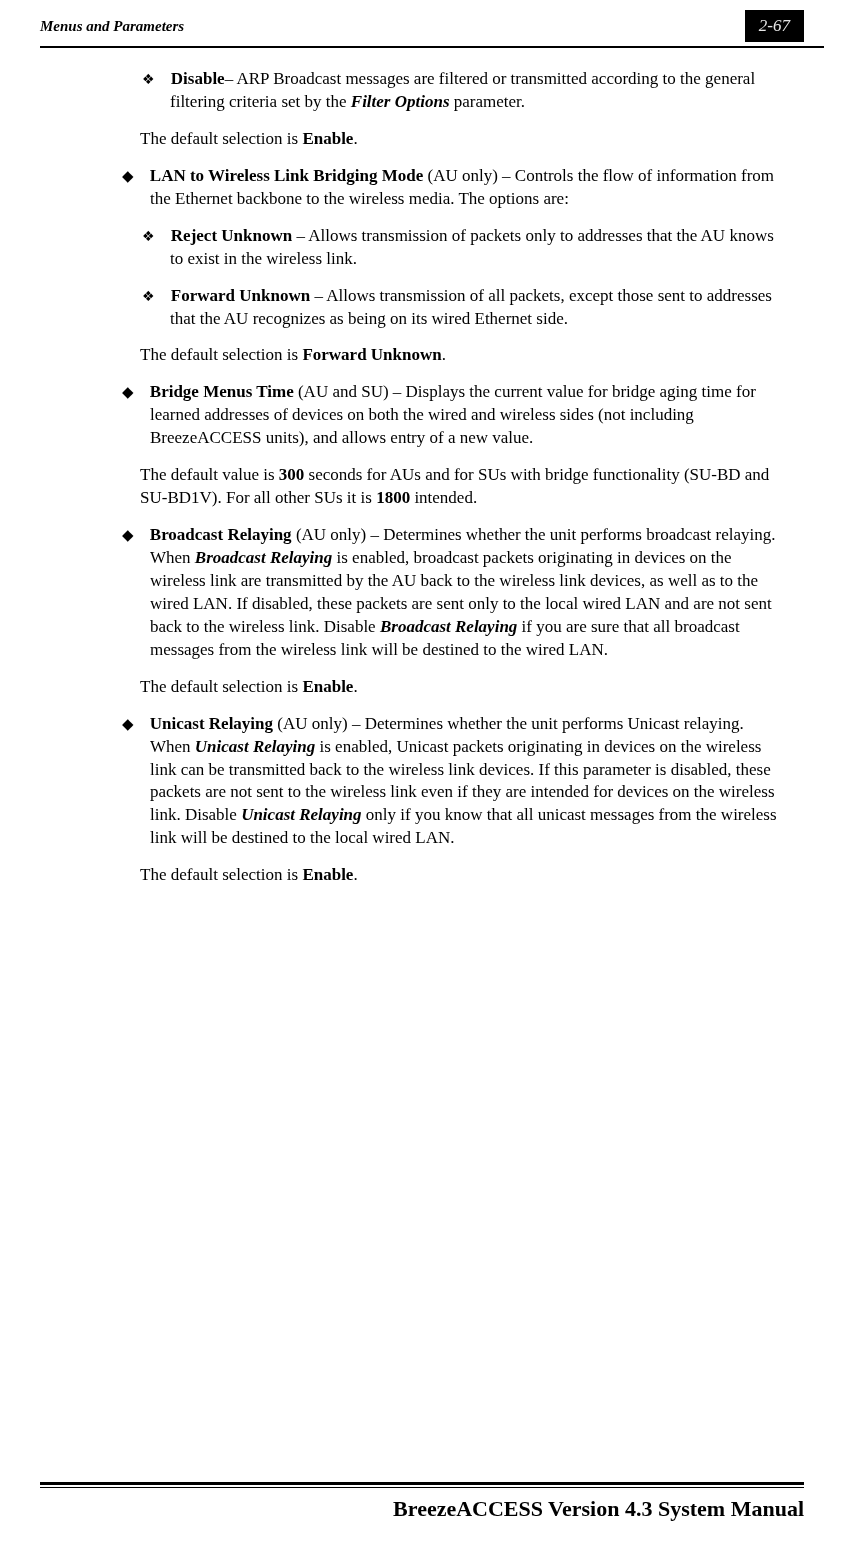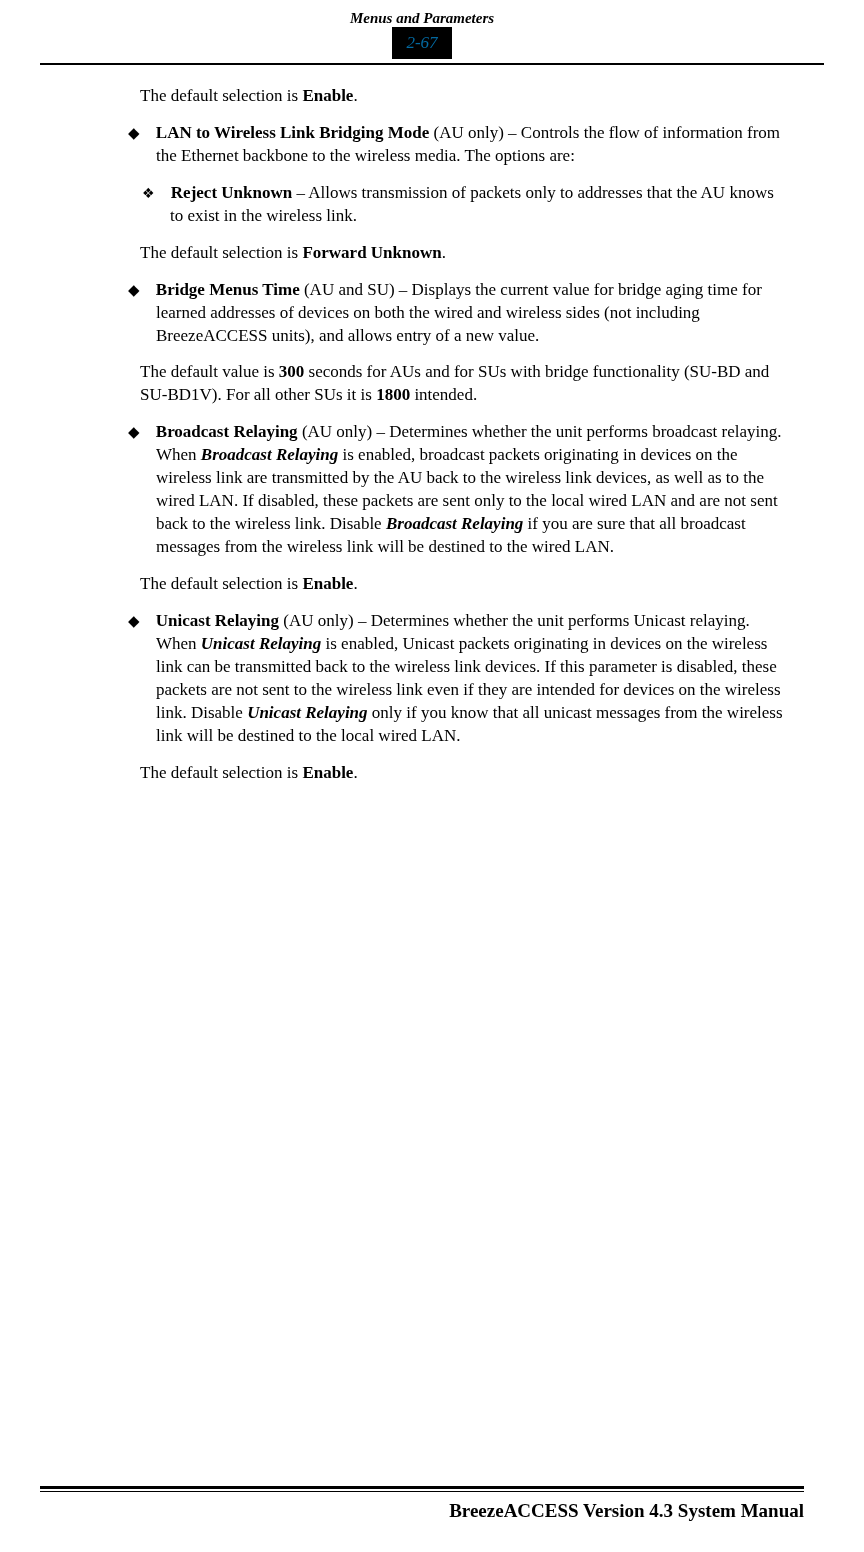--- a/index.html
+++ b/index.html
@@ -10,30 +10,29 @@
     width: 864px;
     height: 1552px;
     position: relative;
     box-sizing: border-box;
   }
   .page-header {
     display: flex;
     justify-content: space-between;
     align-items: center;
     padding: 10px 60px 0 40px;
-    flex-direction: column;
   }
   .header-left {
     font-style: italic;
     font-weight: bold;
     font-size: 15px;
   }
   .header-right {
     background: #000;
-    color: #0369a1;
+    color: #e5e5e5;
     font-style: italic;
     font-size: 17px;
     padding: 6px 14px;
   }
   .header-rule {
     border: none;
     border-top: 2px solid #000;
     margin: 4px 40px 0 40px;
   }
   .content {
@@ -45,21 +44,21 @@
     margin-left: 40px;
     text-indent: -28px;
     margin-bottom: 14px;
   }
   .bullet-sub::before {
     content: "❖";
     margin-right: 12px;
     font-size: 14px;
   }
   .bullet-main {
-    margin-left: 26px;
+    margin-left: 20px;
     text-indent: -28px;
     margin-bottom: 14px;
   }
   .bullet-main::before {
     content: "◆";
     margin-right: 12px;
     font-size: 15px;
   }
   .indent-main {
     margin-left: 10px;
@@ -90,50 +89,56 @@
     margin: 0;
   }
   .footer-rule-thin {
     border: none;
     border-top: 1px solid #000;
     margin: 2px 0 8px 0;
   }
   .footer-text {
     text-align: right;
     font-weight: bold;
-    font-size: 19px;
+    font-size: 22px;
     font-family: "Times New Roman", serif;
   }
 </style>
 </head>
 <body>
 
 <div class="page-header">
   <span class="header-left">Menus and Parameters</span>
   <span class="header-right">2-67</span>
 </div>
 <hr class="header-rule">
 
 <div class="content">
 
+  <div class="bullet-sub">
+    <strong>Disable</strong><span>– ARP Broadcast messages are filtered or transmitted according to the general filtering criteria set by the </span><em class="bolditalic">Filter Options</em><span> parameter.</span>
+  </div>
 
 
   <div class="indent-sub">
     <span>The default selection is </span><strong>Enable</strong><span>.</span>
   </div>
 
 
   <div class="bullet-main">
     <strong>LAN to Wireless Link Bridging Mode</strong><span> (AU only) – Controls the flow of information from the Ethernet backbone to the wireless media. The options are:</span>
   </div>
 
   <div class="bullet-sub">
     <strong>Reject Unknown</strong><span> – Allows transmission of packets only to addresses that the AU knows to exist in the wireless link.</span>
   </div>
 
+  <div class="bullet-sub">
+    <strong>Forward Unknown</strong><span> – Allows transmission of all packets, except those sent to addresses that the AU recognizes as being on its wired Ethernet side.</span>
+  </div>
 
   <div class="indent-main">
     <span>The default selection is </span><strong>Forward Unknown</strong><span>.</span>
   </div>
 
   <div class="bullet-main">
     <strong>Bridge Menus Time</strong><span> (AU and SU) – Displays the current value for bridge aging time for learned addresses of devices on both the wired and wireless sides (not including BreezeACCESS units), and allows entry of a new value.</span>
   </div>
 
 

